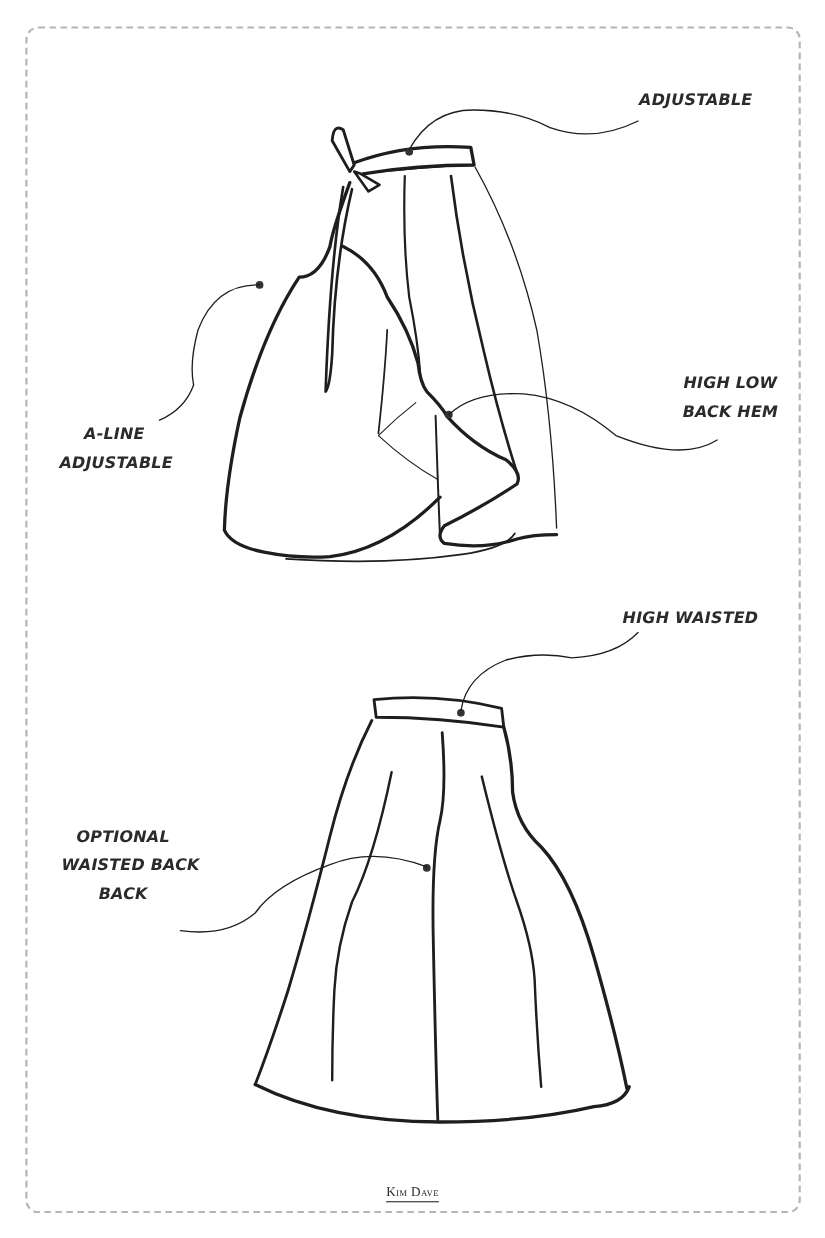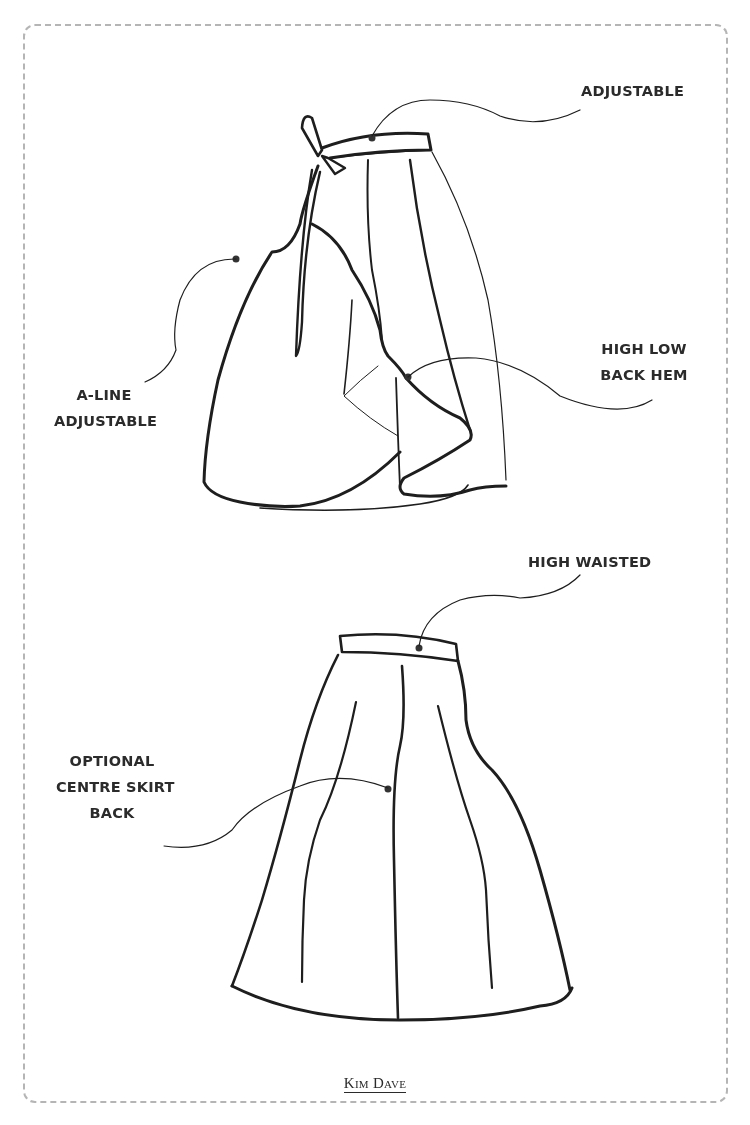--- a/index.html
+++ b/index.html
@@ -7,27 +7,27 @@
   .frame {
     position: absolute; left: 23px; top: 24px; width: 705px; height: 1079px;
     border: 2px dashed #b5b5b5; border-radius: 12px; box-sizing: border-box;
   }
   svg.art { position: absolute; left: 0; top: 0; width: 750px; height: 1125px; }
   .label {
     position: absolute; font-family: "DejaVu Sans", sans-serif; font-weight: bold;
     font-size: 14.5px; color: #2b2b2b; line-height: 26px; text-align: center;
     letter-spacing: 0.2px; white-space: nowrap;
   }
-  .label span { display: block; }
+  .label span { display: block; font-style: italic; }
   .logo {
     position: absolute; left: 0; width: 750px; top: 1074px; text-align: center;
     font-family: "Liberation Serif", serif; color: #2b2b2b;
   }
   .logo span.text {
-    display: inline-block; font-size: 15px; font-variant: small-caps; letter-spacing: 0.3px;
+    display: inline-block; font-size: 12px; font-variant: small-caps; letter-spacing: 0.3px;
     border-bottom: 1.5px solid #2b2b2b; padding-bottom: 1px; line-height: 16px;
   }
 </style>
 </head>
 <body>
 
 <div class="frame"></div>
 
 <svg class="art" viewBox="0 0 750 1125" fill="none" stroke="#1e1e1e" stroke-linecap="round" stroke-linejoin="round">
 
@@ -89,30 +89,30 @@
 
 <div class="label" style="left:566px; top:78px; text-align:right;">
   <span style="text-align:left; padding-left:15px;">ADJUSTABLE</span>
 </div>
 
 <div class="label" style="left:54px; top:366px; width:100px;margin-top:16px;">
   <span>A-LINE</span>
   <span>ADJUSTABLE</span>
 </div>
 
-<div class="label" style="left:596px; top:336px; width:96px;">
+<div class="label" style="left:616px; top:336px; width:96px;">
   <span>HIGH LOW</span>
   <span>BACK HEM</span>
 </div>
 
-<div class="label" style="left:528px; top:549px;">
+<div class="label" style="left:566px; top:549px;">
   <span>HIGH WAISTED</span>
 </div>
 
 <div class="label" style="left:56px; top:748px; width:112px;">
   <span>OPTIONAL</span>
-  <span>CENTRE SKIRT</span>
+  <span>WAISTED BACK</span>
   <span>BACK</span>
 </div>
 
 <div class="logo">
   <span class="text">Kim Dave</span>
 </div>
 
 </body></html>

